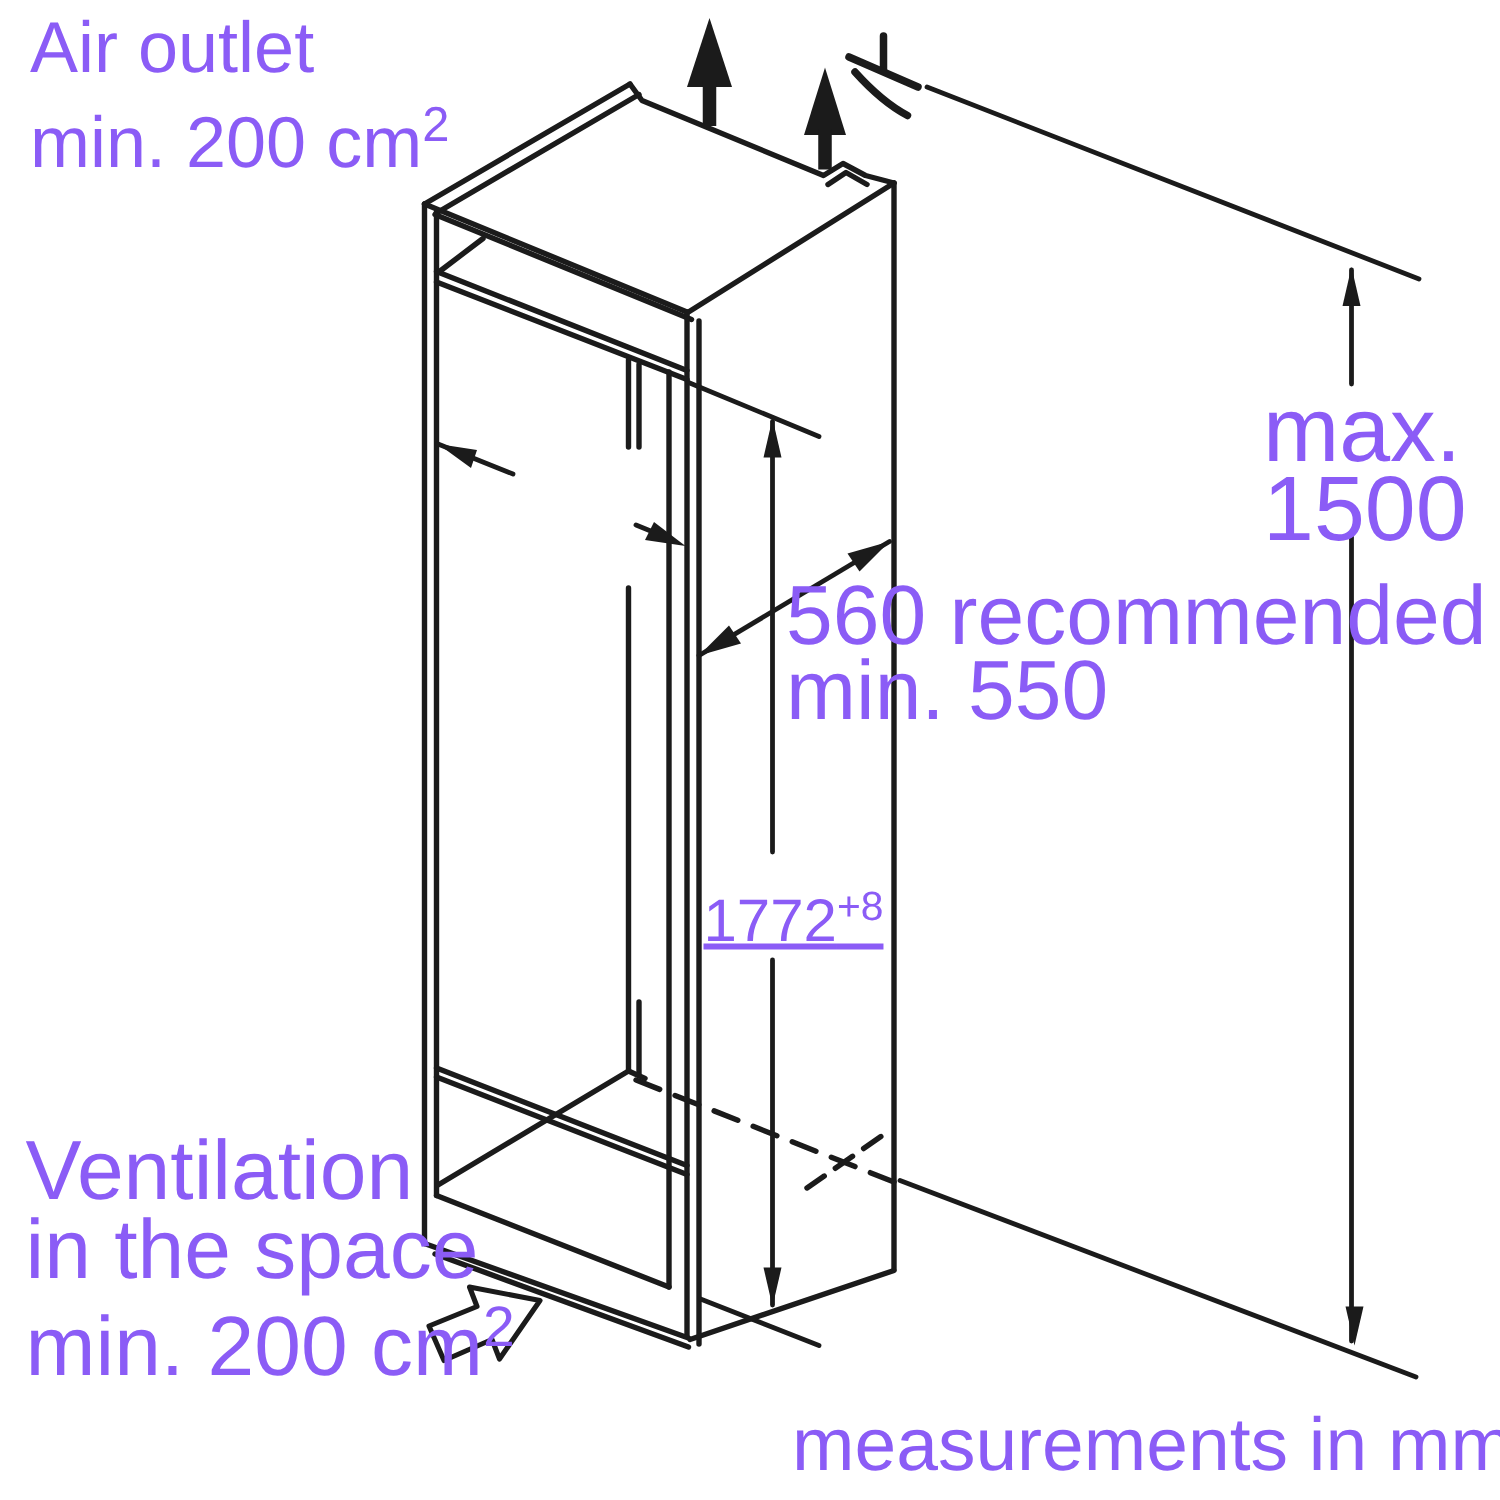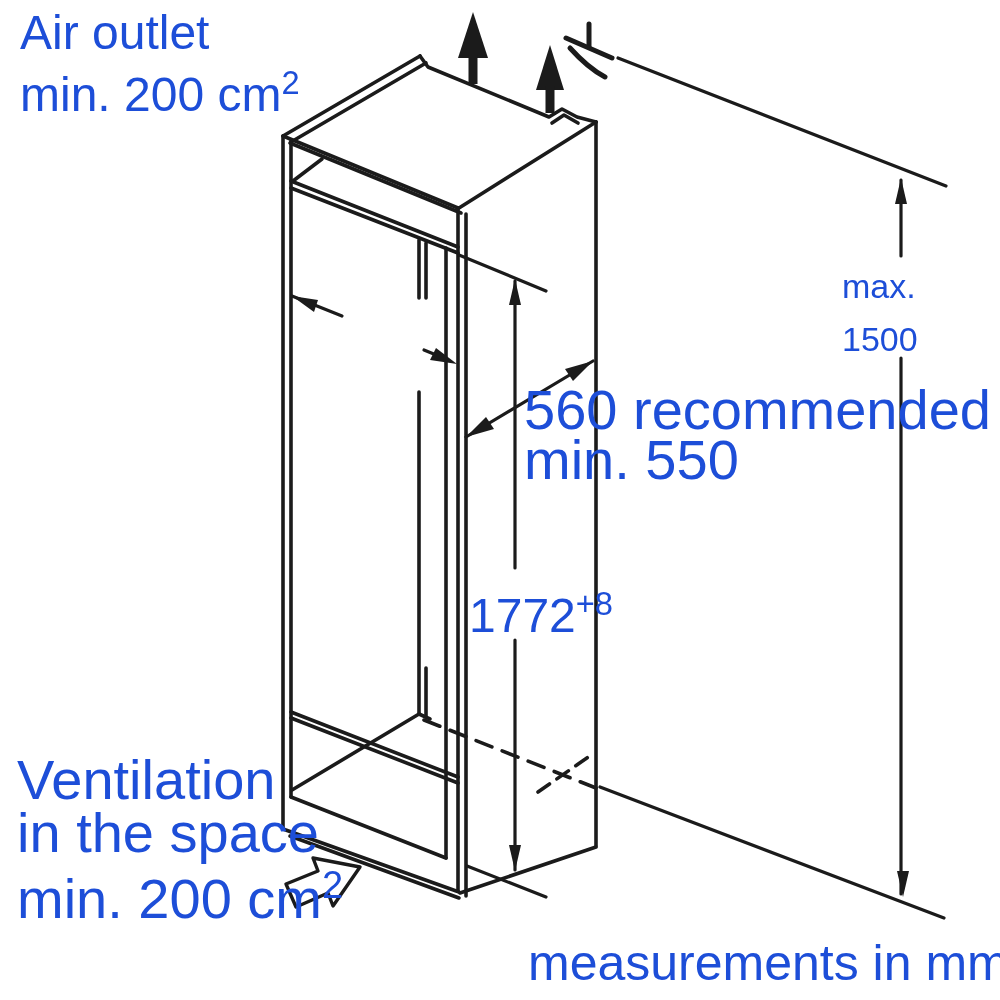--- a/index.html
+++ b/index.html
@@ -1,27 +1,27 @@
 <!DOCTYPE html>
 <html><head>
 <meta charset="utf-8">
 <style>
   html,body{margin:0;padding:0;background:#fff;}
   .stage{
     position:relative;width:1000px;height:1000px;background:#fff;overflow:hidden;
     font-family:"Liberation Sans", sans-serif;color:#111;
   }
   .stage svg{position:absolute;left:0;top:0;}
-  .lbl{position:absolute;white-space:nowrap;color:#1d4ed8;}
+  .lbl{position:absolute;white-space:nowrap;color:#8b5cf6;}
   .lbl sup{font-size:0.68em;vertical-align:super;letter-spacing:0;}
   .air{left:20px;top:8px;font-size:48px;line-height:50px;}
-  .maxh{left:842px;top:260px;font-size:34px;line-height:53px;}
+  .maxh{left:842px;top:260px;font-size:61px;line-height:53px;}
   .nw{left:318px;top:298px;width:128px;font-size:48px;line-height:46px;text-align:center;}
   .nd{left:524px;top:385px;font-size:56px;line-height:50px;}
-  .nh{left:469px;top:580px;font-size:48px;line-height:48px;}
+  .nh{left:469px;top:580px;font-size:40px;line-height:48px;text-decoration:underline;}
   .vent{left:17px;top:753px;font-size:56px;line-height:53px;}
   .meas{left:528px;top:938px;font-size:50px;line-height:50px;}
 </style>
 </head>
 <body>
 
 <div class="stage">
 
   <svg width="1000" height="1000" viewBox="0 0 1000 1000">
 

